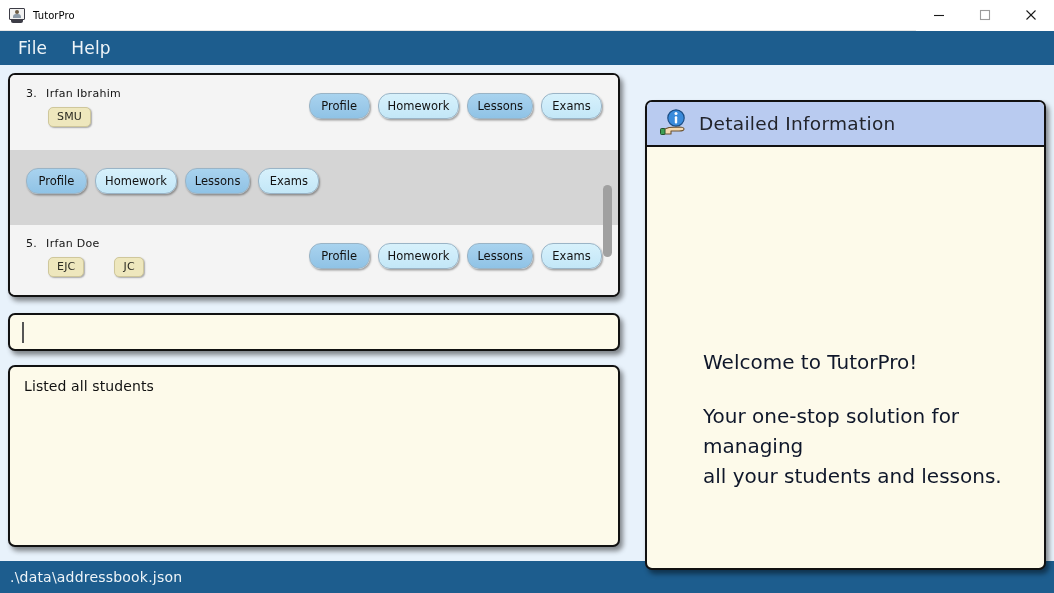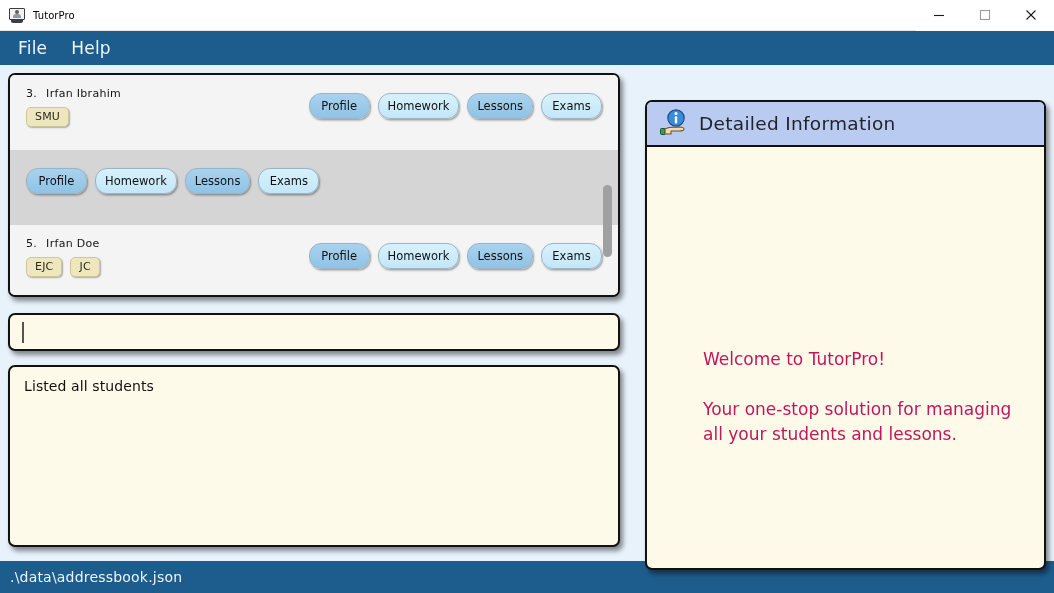--- a/index.html
+++ b/index.html
@@ -150,20 +150,21 @@
     display: inline-block;
     background: #eee7bd;
     border: 1px solid #cfc79b;
     border-radius: 5px;
     padding: 2px 8px 3px 8px;
     font-family: "DejaVu Sans", sans-serif;
     font-size: 11px;
     color: #2b2b22;
     box-shadow: 1px 1px 1.5px rgba(0,0,0,.3);
     letter-spacing: .2px;
+    margin-left: 22px;
   }
   .btn-row {
     display: flex;
     gap: 8px;
     margin-top: 6px;
     flex: none;
   }
   .rowbtn {
     min-width: 61px;
     height: 26px;
@@ -273,22 +274,22 @@
     padding: 0 22px;
   }
   #welcome-block {
     position: absolute;
     top: 200px;
     left: 56px;
     right: 14px;
   }
   .welcome-line {
     font-family: "DejaVu Sans", sans-serif;
-    font-size: 17px;
-    color: #be185d;
+    font-size: 20px;
+    color: #0f172a;
     line-height: 1.5;
   }
   #welcome-sub { margin-top: 24px; }
 
   
   #statusbar {
     height: 32px;
     background: #1d5d8e;
     display: flex;
     align-items: center;

